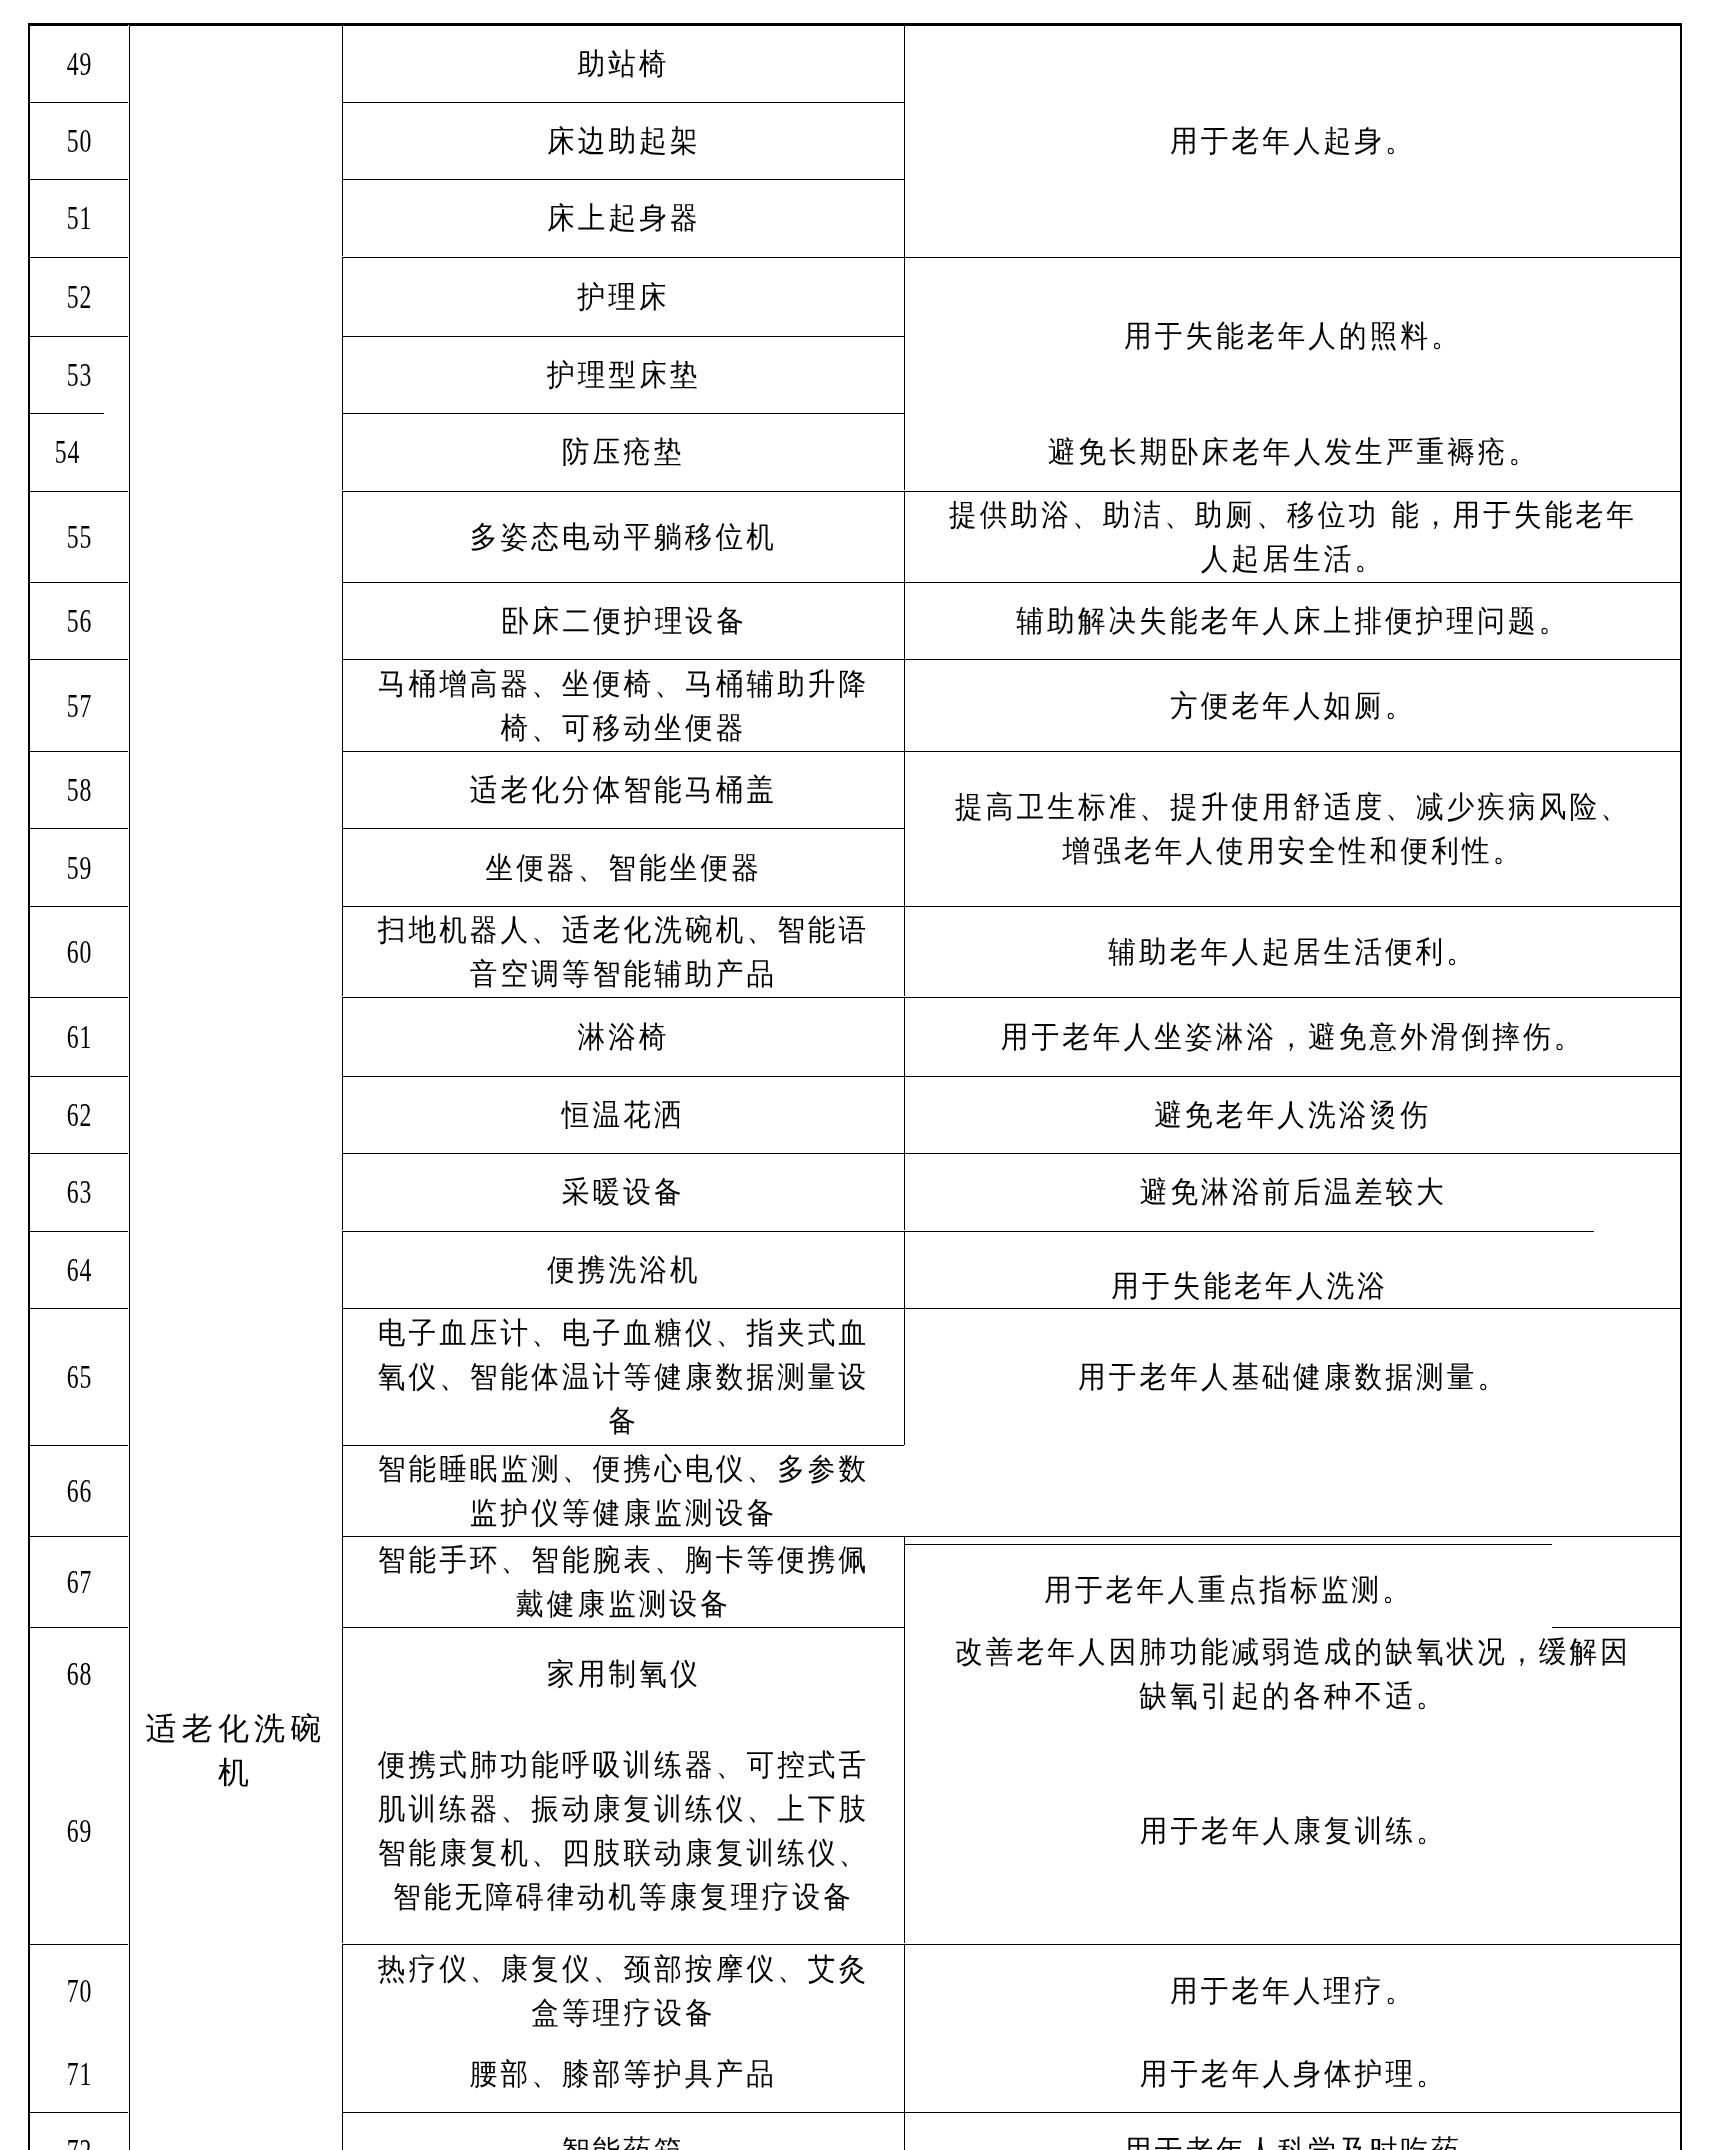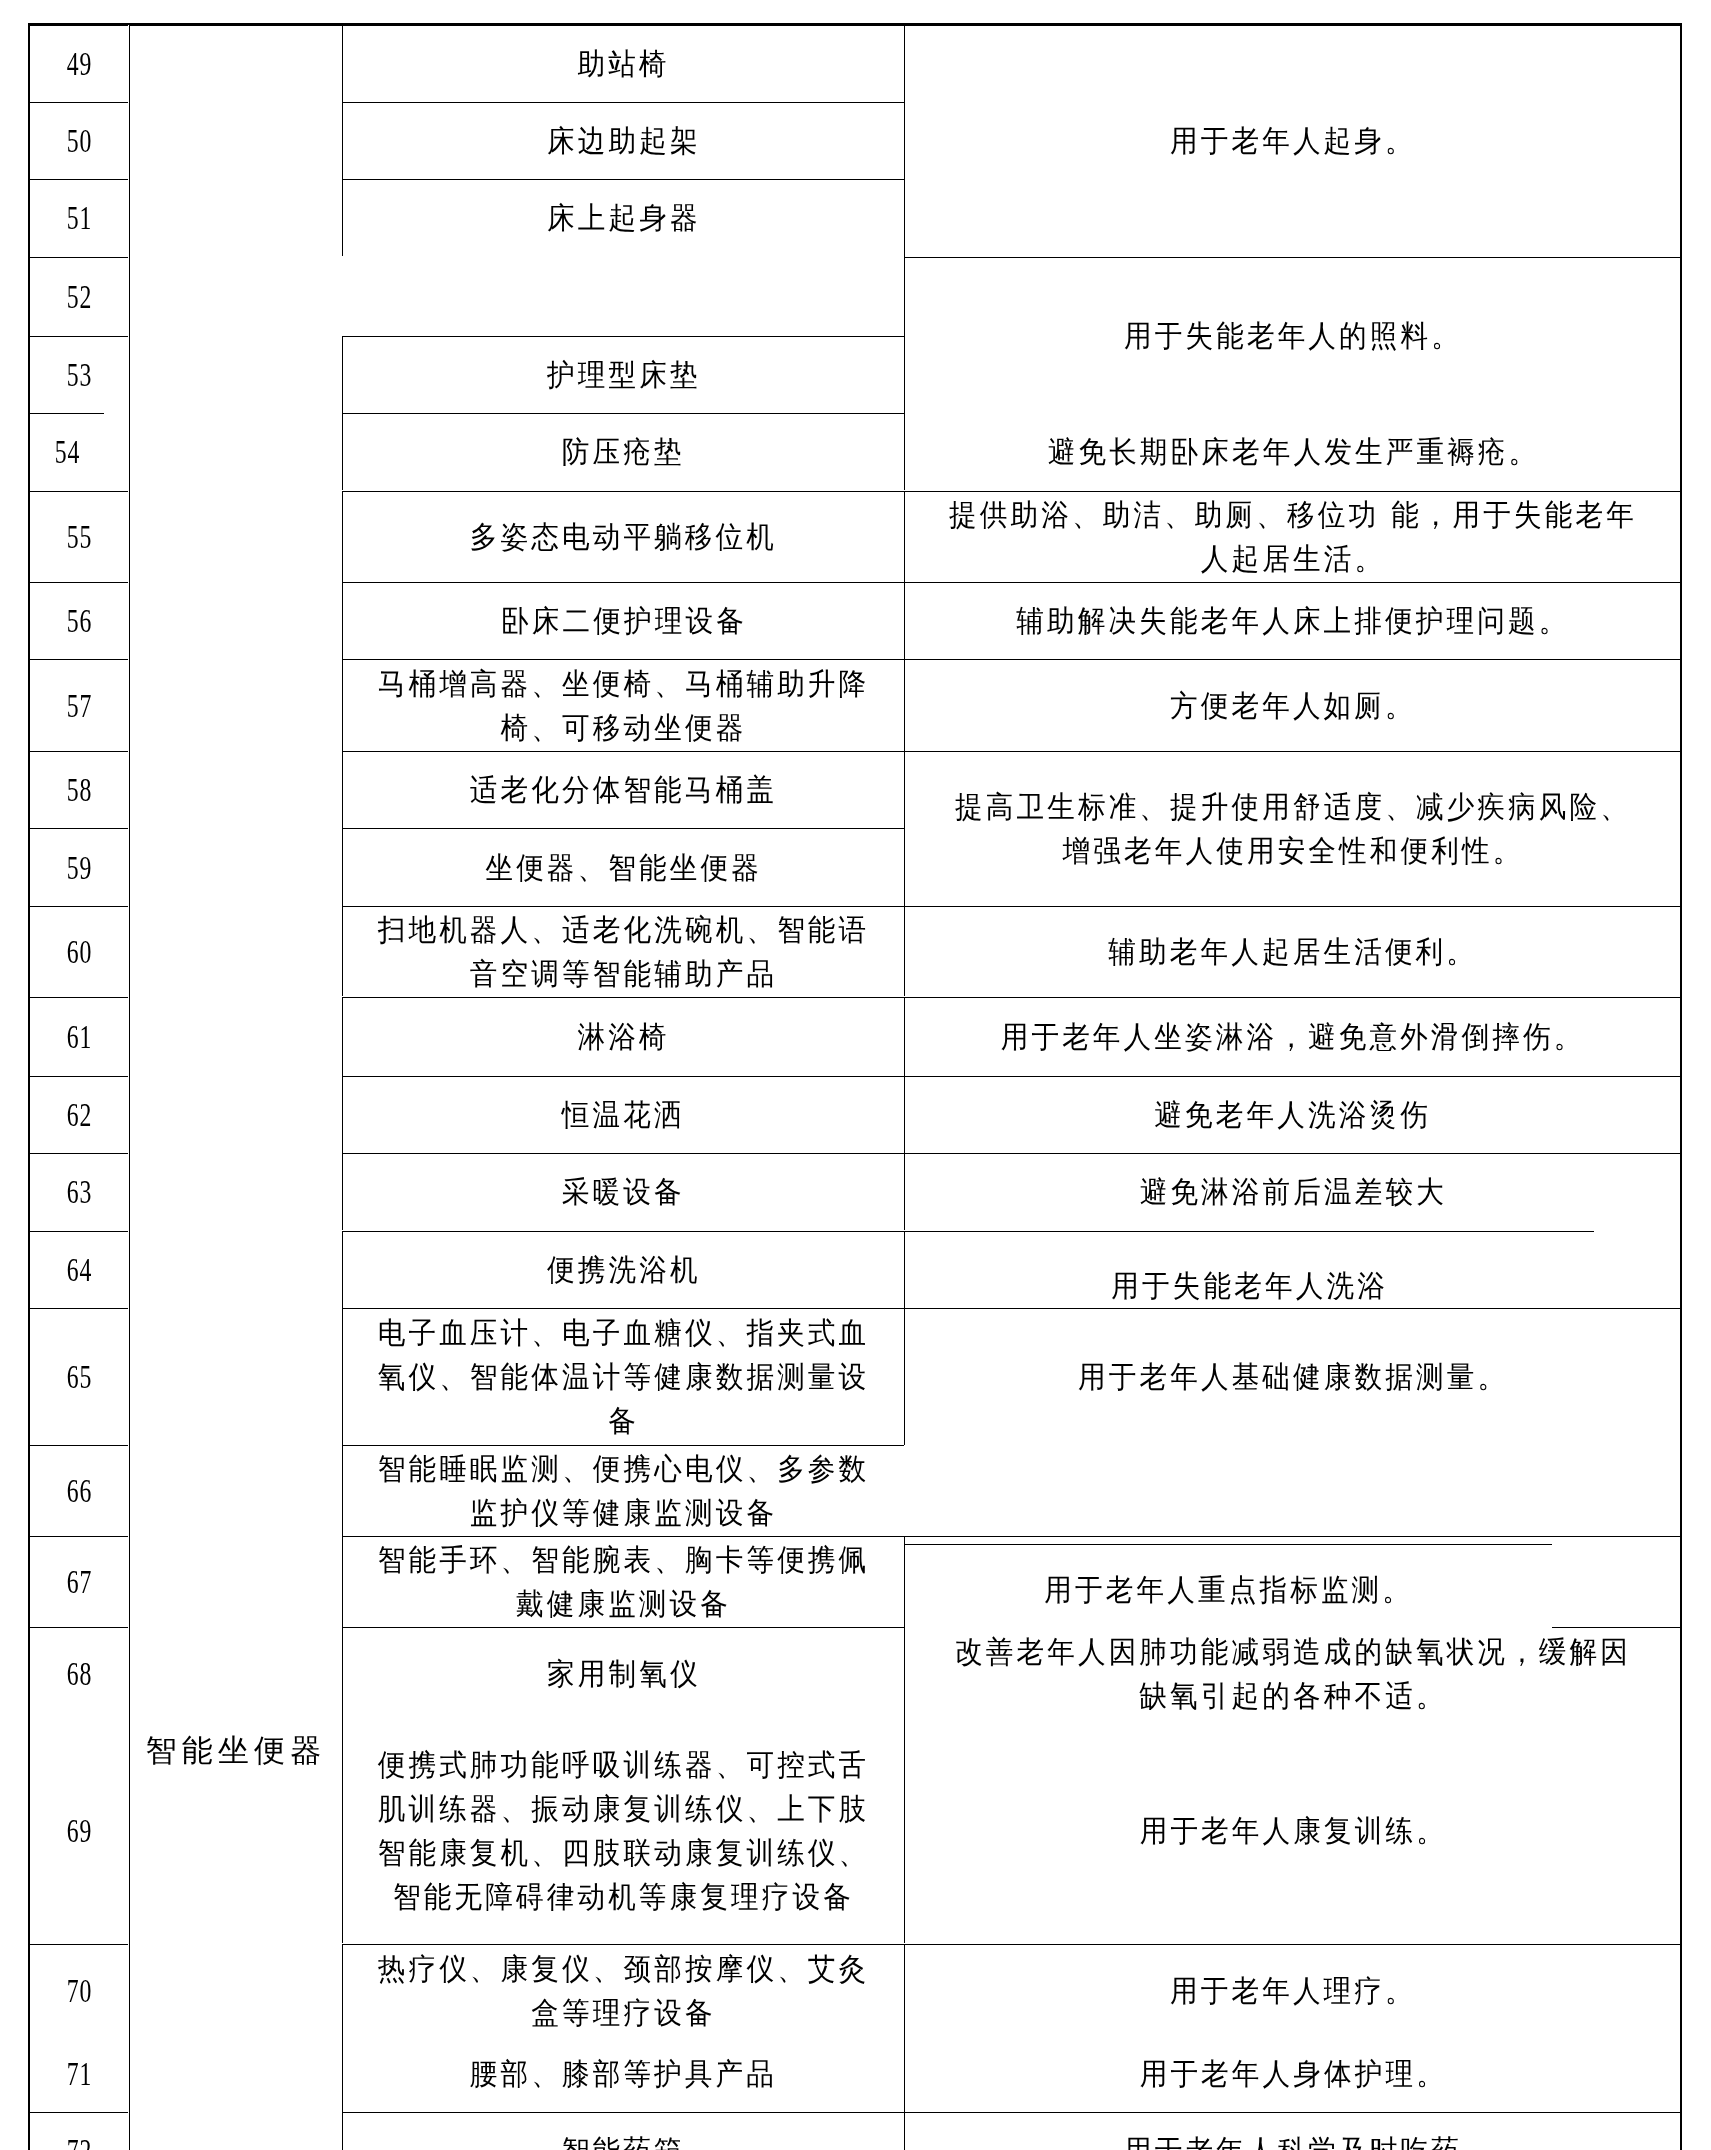--- a/index.html
+++ b/index.html
@@ -79,21 +79,21 @@
     <div class="cell desc" style="left: 904px; top: 413px; width: 777px; height: 77px;">
       <span class="txt">避免长期卧床老年人发生严重褥疮。</span>
     </div>
     <div class="cell desc" style="left: 904px; top: 257px; width: 777px; height: 157px;">
       <span class="txt">用于失能老年人的照料。</span>
     </div>
     <div class="cell desc" style="left: 904px; top: 24.5px; width: 777px; height: 232px;">
       <span class="txt">用于老年人起身。</span>
     </div>
     <div class="cell cat" style="left: 129px; top: 1308px; width: 213px; height: 882px;">
-      <span class="txt">智能坐便器</span>
+      <span class="txt">适老化洗碗机</span>
     </div>
     <div class="cell cat" style="left: 129px; top: 24.5px; width: 213px; height: 1284px;">
       <span class="txt"></span>
     </div>
     <div class="cell item" style="left: 342px; top: 2112px; width: 562px; height: 77px;">
       <span class="txt">智能药箱</span>
     </div>
     <div class="cell num" style="left: 29px; top: 2112px; width: 99px; height: 77px;">
       <span class="txt">72</span>
     </div>
@@ -203,20 +203,23 @@
       <span class="txt">防压疮垫</span>
     </div>
     <div class="cell num" style="left: 29px; top: 413px; width: 75px; height: 77px;">
       <span class="txt">54</span>
     </div>
     <div class="cell item" style="left: 342px; top: 336px; width: 562px; height: 77px;">
       <span class="txt">护理型床垫</span>
     </div>
     <div class="cell num" style="left: 29px; top: 336px; width: 99px; height: 77px;">
       <span class="txt">53</span>
+    </div>
+    <div class="cell item" style="left: 342px; top: 257px; width: 562px; height: 79px;">
+      <span class="txt">护理床</span>
     </div>
     <div class="cell num" style="left: 29px; top: 257px; width: 99px; height: 79px; text-align: right;">
       <span class="txt">52</span>
     </div>
     <div class="cell item" style="left: 342px; top: 179px; width: 562px; height: 77px;">
       <span class="txt">床上起身器</span>
     </div>
     <div class="cell num" style="left: 29px; top: 179px; width: 99px; height: 77px;">
       <span class="txt">51</span>
     </div>

